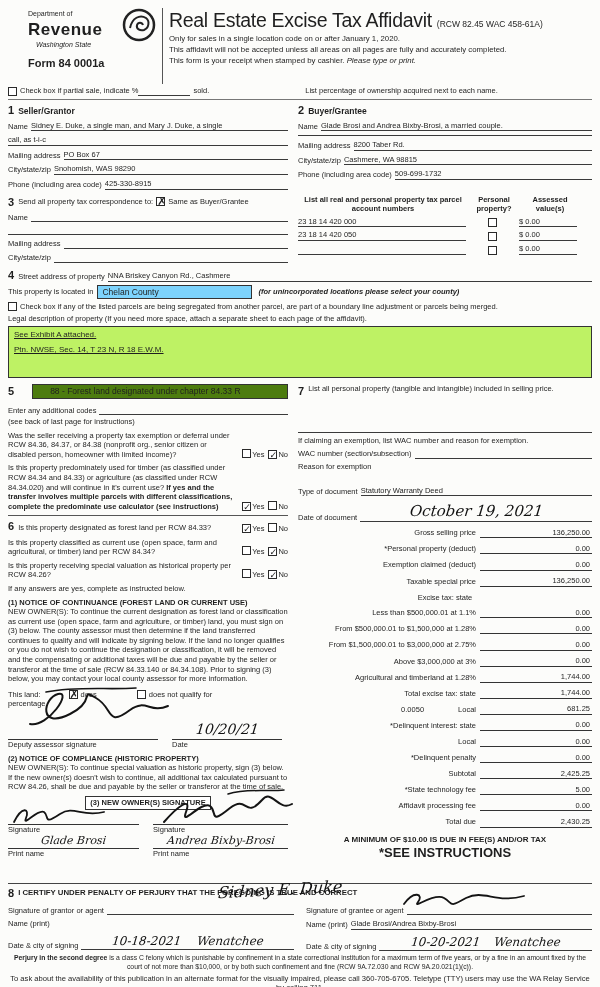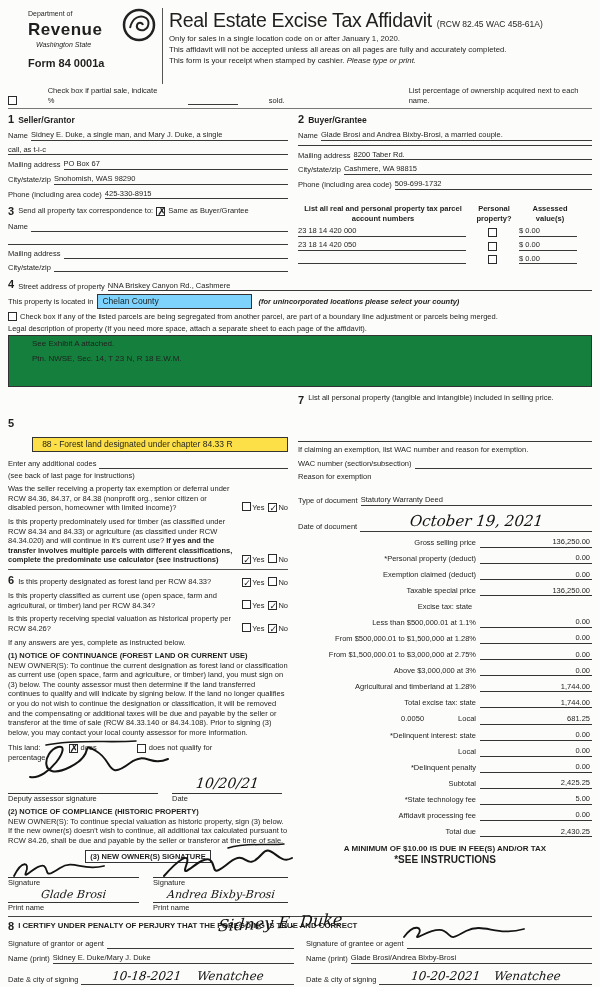--- a/index.html
+++ b/index.html
@@ -33,38 +33,38 @@
   .dept-big { font-size:17px; font-weight:bold; letter-spacing:0.5px; }
   .dept-state { font-size:7px; font-style:italic; margin-left:8px; }
   .form-no { font-size:11px; font-weight:bold; margin-top:6px; }
   .logo { position:absolute; right:2px; top:2px; }
   .hdr-div { width:1px; background:#555; margin:2px 6px 0 4px; }
   .hdr-right { flex:1; padding-top:2px; }
   .title-line { display:flex; align-items:baseline; gap:5px; }
   .title { font-size:19.5px; font-weight:normal; letter-spacing:-0.3px; }
   .title-ref { font-size:8.5px; }
   .hdr-sub { font-size:7.8px; margin-top:1px; }
-  .hdr-row2 { display:flex; margin:2px 0 3px 0; align-items:flex-end;gap:28px; }
+  .hdr-row2 { display:flex; margin:2px 0 3px 0; align-items:flex-end; }
   
   .twocol { display:flex; }
   .col-l { width:290px; padding-right:10px; }
   .col-r { flex:1; }
   .sec-head { font-size:8.5px; font-weight:bold; margin:3px 0 2px 0; }
   .frow { display:flex; align-items:flex-end; margin-top:4px; }
   .frow .lab { white-space:nowrap; margin-right:3px; }
   
   .s3wrap { display:flex; margin-top:5px; }
   .parcel-head { display:flex; font-weight:bold; text-align:center; }
   .prow { display:flex; align-items:flex-end; margin-top:3px; }
   
   .countybox { border:1px solid #333; padding:1px 4px; width:155px; font-size:8.5px; background:#7dd3fc; }
-  .legalbox { border:1px solid #333; min-height:52px; padding:3px 23px; margin-top:2px; background:#15803d; font-size:8px; }
+  .legalbox { border:1px solid #333; min-height:52px; padding:3px 5px; margin-top:2px; background:#bef264; font-size:8px;text-decoration:underline; }
   
   .main { display:flex; margin-top:4px; min-height:497px; }
-  .selbox { border:1px solid #333; padding:1px 9px; font-size:8.5px; background:#fde047; flex:1; margin-left:14px;margin-top:44px; }
+  .selbox { border:1px solid #333; padding:1px 17px; font-size:8.5px; background:#4d7c0f; flex:1; margin-left:14px; }
   .q { display:flex; margin-top:4px; }
   .qtext { flex:1; padding-right:4px; }
   .qboxes { white-space:nowrap; align-self:flex-end; font-size:7.5px; }
   .qboxes .cb { margin-left:4px; margin-right:1px; }
   .notice { margin-top:4px; }
   .sigline { border-bottom:1px solid #333; }
   .n3box { border:1px solid #333; display:inline-block; padding:1px 4px; font-weight:bold; background:#fff; }
   
   .mrow { display:flex; align-items:center; margin-top:5.5px; }
   .msp { flex:1; }
@@ -444,42 +444,41 @@
           <span class="mlabel">Affidavit processing fee</span>
           <span class="mtail">0.00</span>
         </div>
       <div class="mrow">
           <span class="msp"></span>
           <span class="mlabel">Total due</span>
           <span class="mtail">2,430.25</span>
         </div>
 
       <div class="center b" style="margin-top:7px; font-size:8px">A MINIMUM OF $10.00 IS DUE IN FEE(S) AND/OR TAX</div>
-      <div class="center b" style="font-size:10px">*SEE INSTRUCTIONS</div>
+      <div class="center b" style="font-size:13px">*SEE INSTRUCTIONS</div>
     </div>
   </div>
 
   <div class="s8">
     <div class="row" style="align-items:center">
       <span class="secnum">8</span>
       <span class="b" style="font-size:7.8px">I CERTIFY UNDER PENALTY OF PERJURY THAT THE FOREGOING IS TRUE AND CORRECT</span>
     </div>
     <span class="hand abs" style="left:210px; top:-4px; font-size:16px; transform:rotate(-3deg) skewX(-8deg)">Sidney E. Duke</span>
     <svg class="abs" style="left:392px; top:2px; pointer-events:none" width="130" height="24" viewBox="0 0 130 24">
       <path d="M4,18 C14,4 24,8 18,16 C12,24 34,6 44,12 C54,18 48,22 66,12 C84,3 96,18 124,10" fill="none" stroke="#141414" stroke-width="1.8" stroke-linecap="round"></path>
     </svg>
     <div class="s8cols" style="margin-top:2px">
       <div class="s8col">
         <div class="frow">
             <span class="lab">Signature of grantor or agent</span>
             <span class="fill"></span>
           </div>
         <div class="frow">
             <span class="lab">Name (print)</span>
-            <span class="fill">Sidney E. Duke/Mary J. Duke</span>
           </div>
         <div class="frow" style="margin-top:5px">
             <span class="lab">Date &amp; city of signing</span>
             <span class="fill center"><span class="hand" style="font-size:12px">10-18-2021</span><span class="hand" style="font-size:12px; margin-left:16px">Wenatchee</span></span>
           </div>
       </div>
       <div class="s8col" style="padding-right:0">
         <div class="frow">
             <span class="lab">Signature of grantee or agent</span>
             <span class="fill"></span>

